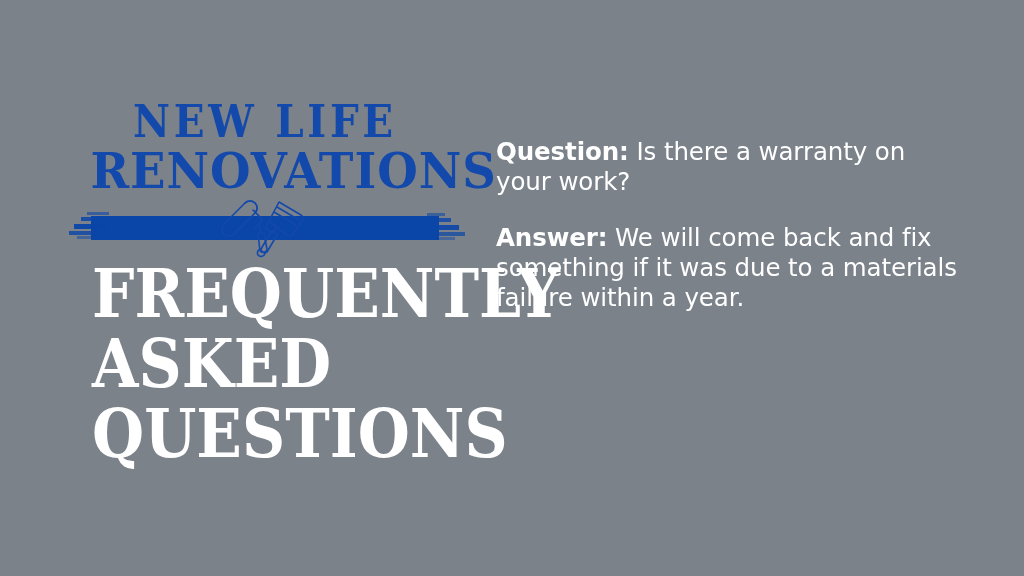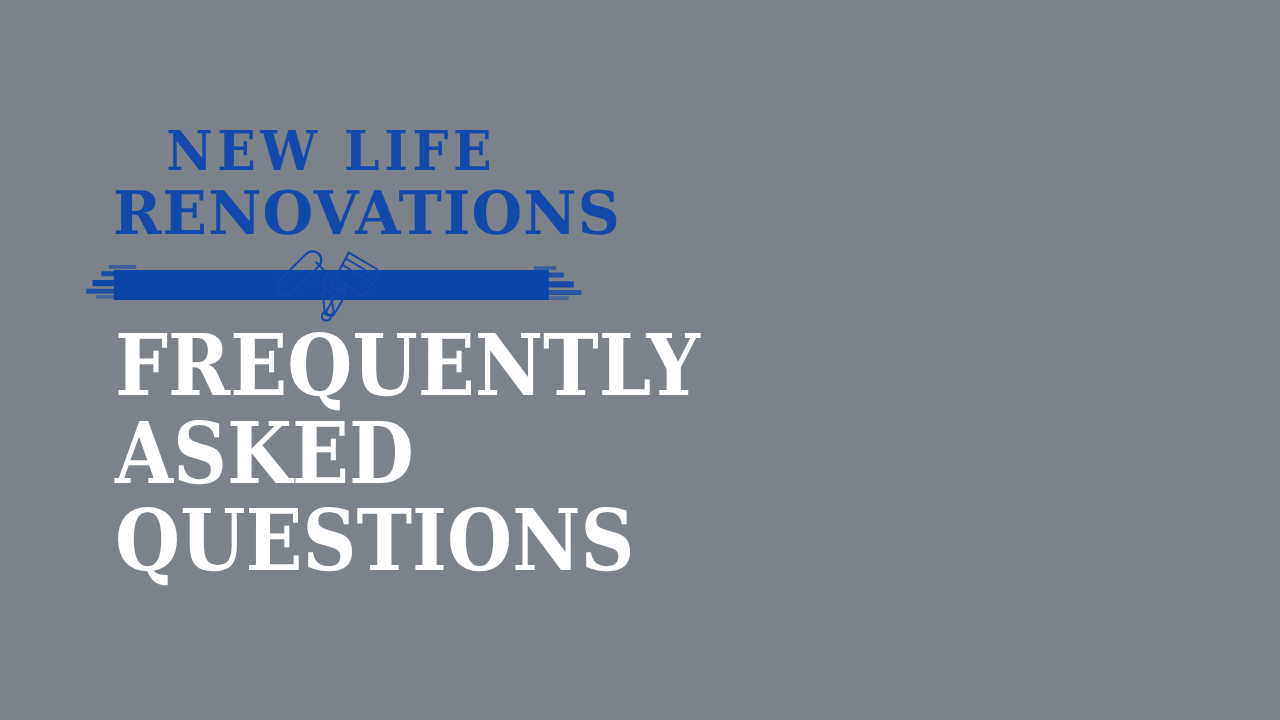--- a/index.html
+++ b/index.html
@@ -187,13 +187,24 @@
       </div>
     </div>
   </div>
 
   <div class="faq-title">
     <span>FREQUENTLY</span>
     <span>ASKED</span>
     <span>QUESTIONS</span>
   </div>
 
+  <div class="qa-block">
+
+    <p class="qa-item">
+      <span class="qa-label">Question:</span><span> Is there a warranty on your work?</span>
+    </p>
+
+    <p class="qa-item">
+      <span class="qa-label">Answer:</span><span> We will come back and fix something if it was due to a materials failure within a year.</span>
+    </p>
+
+  </div>
 </div>
 
 </body></html>

